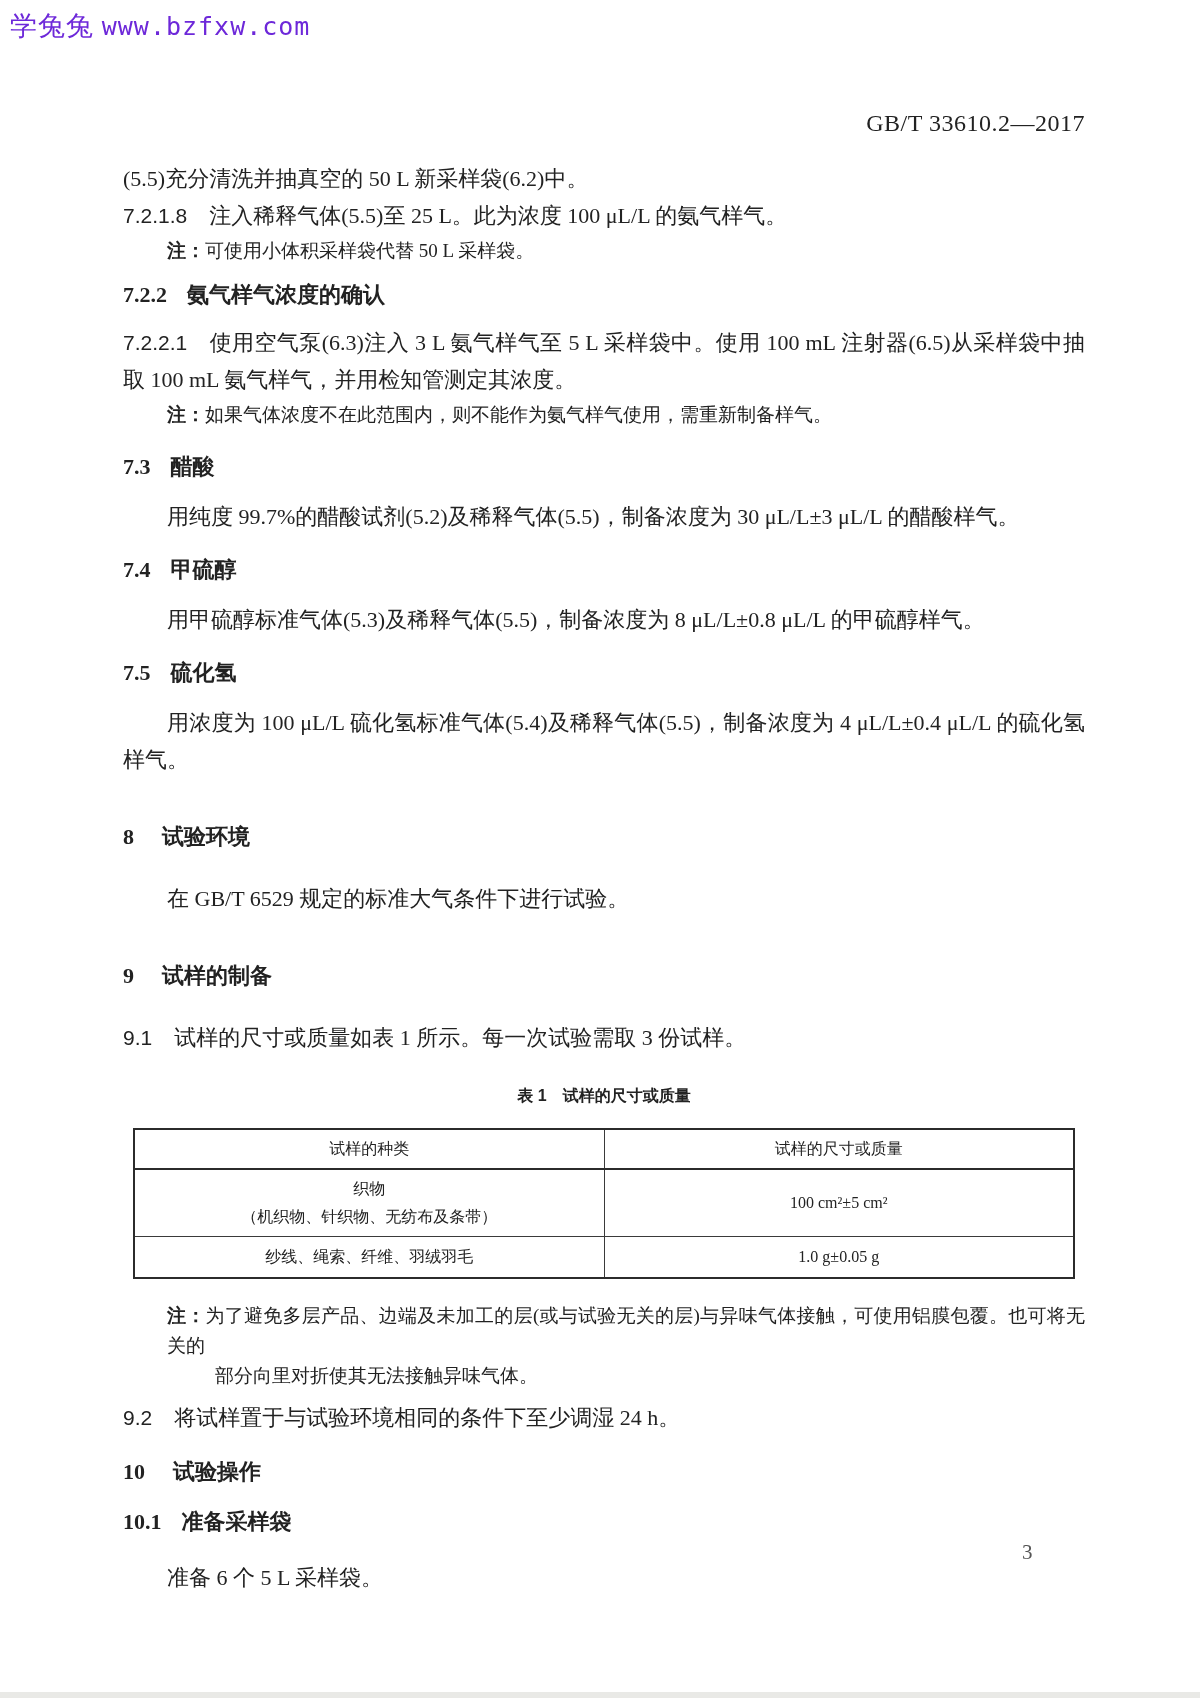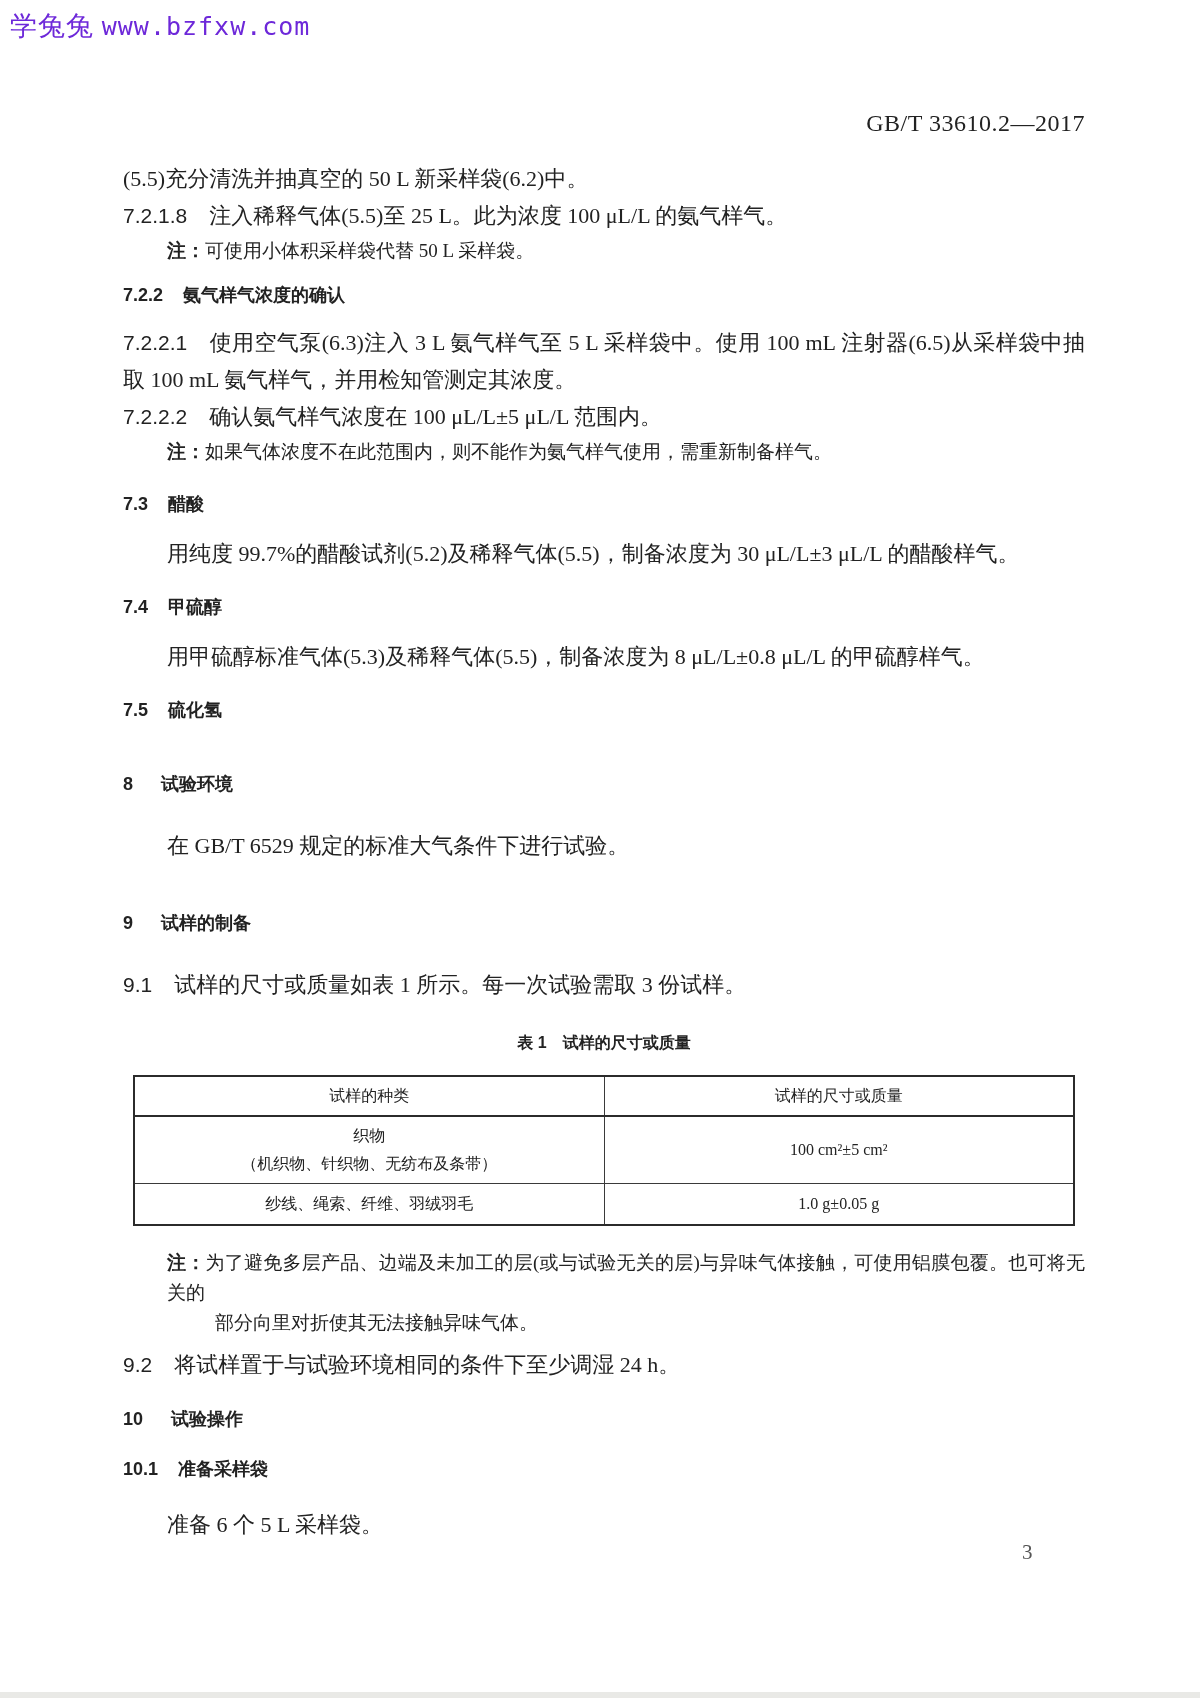--- a/index.html
+++ b/index.html
@@ -32,22 +32,22 @@
     letter-spacing:0.5px;
   }
   .para{font-size:22px;line-height:37px;text-align:justify;}
   .para.indent{text-indent:2em;}
   .num{
     font-family:"Liberation Sans","DejaVu Sans",sans-serif;
     font-size:21px;
     margin-right:22px;
   }
   .heading{
-    font-family:Liberation Sans, sans-serif;
-    font-weight:700;font-size:18px;line-height:30px;
+    font-family:Liberation Serif, serif;
+    font-weight:700;font-size:22px;line-height:30px;
   }
   .heading .hnum{margin-right:20px;font-weight:700;}
   .heading .hnum.wide{margin-right:28px;}
   .note{
     font-size:19px;line-height:30px;
     padding-left:44px;text-align:justify;
   }
   .note .note-label{
     font-family:"Liberation Sans","DejaVu Sans",sans-serif;
     font-weight:700;font-size:19px;
@@ -128,23 +128,20 @@
     </div>
 
     <div class="heading mt-h722">
       <span class="hnum">7.2.2</span><span>氨气样气浓度的确认</span>
     </div>
 
     <div class="para mt-s7221">
       <span class="num">7.2.2.1</span><span>使用空气泵(6.3)注入 3 L 氨气样气至 5 L 采样袋中。使用 100 mL 注射器(6.5)从采样袋中抽取 100 mL 氨气样气，并用检知管测定其浓度。</span>
     </div>
 
-    <div class="para mt-s7222">
-      <span class="num">7.2.2.2</span><span>确认氨气样气浓度在 100 μL/L±5 μL/L 范围内。</span>
-    </div>
 
     <div class="note mt-note2">
       <span class="note-label">注：</span><span>如果气体浓度不在此范围内，则不能作为氨气样气使用，需重新制备样气。</span>
     </div>
 
     <div class="heading mt-h73">
       <span class="hnum">7.3</span><span>醋酸</span>
     </div>
 
     <div class="para indent mt-p73">用纯度 99.7%的醋酸试剂(5.2)及稀释气体(5.5)，制备浓度为 30 μL/L±3 μL/L 的醋酸样气。</div>
@@ -152,20 +149,21 @@
     <div class="heading mt-h74">
       <span class="hnum">7.4</span><span>甲硫醇</span>
     </div>
 
     <div class="para indent mt-p74">用甲硫醇标准气体(5.3)及稀释气体(5.5)，制备浓度为 8 μL/L±0.8 μL/L 的甲硫醇样气。</div>
 
     <div class="heading mt-h75">
       <span class="hnum">7.5</span><span>硫化氢</span>
     </div>
 
+    <div class="para indent mt-p75">用浓度为 100 μL/L 硫化氢标准气体(5.4)及稀释气体(5.5)，制备浓度为 4 μL/L±0.4 μL/L 的硫化氢样气。</div>
 
     <div class="heading mt-h8">
       <span class="hnum wide">8</span><span>试验环境</span>
     </div>
 
     <div class="para indent mt-p8">在 GB/T 6529 规定的标准大气条件下进行试验。</div>
 
     <div class="heading mt-h9">
       <span class="hnum wide">9</span><span>试样的制备</span>
     </div>

